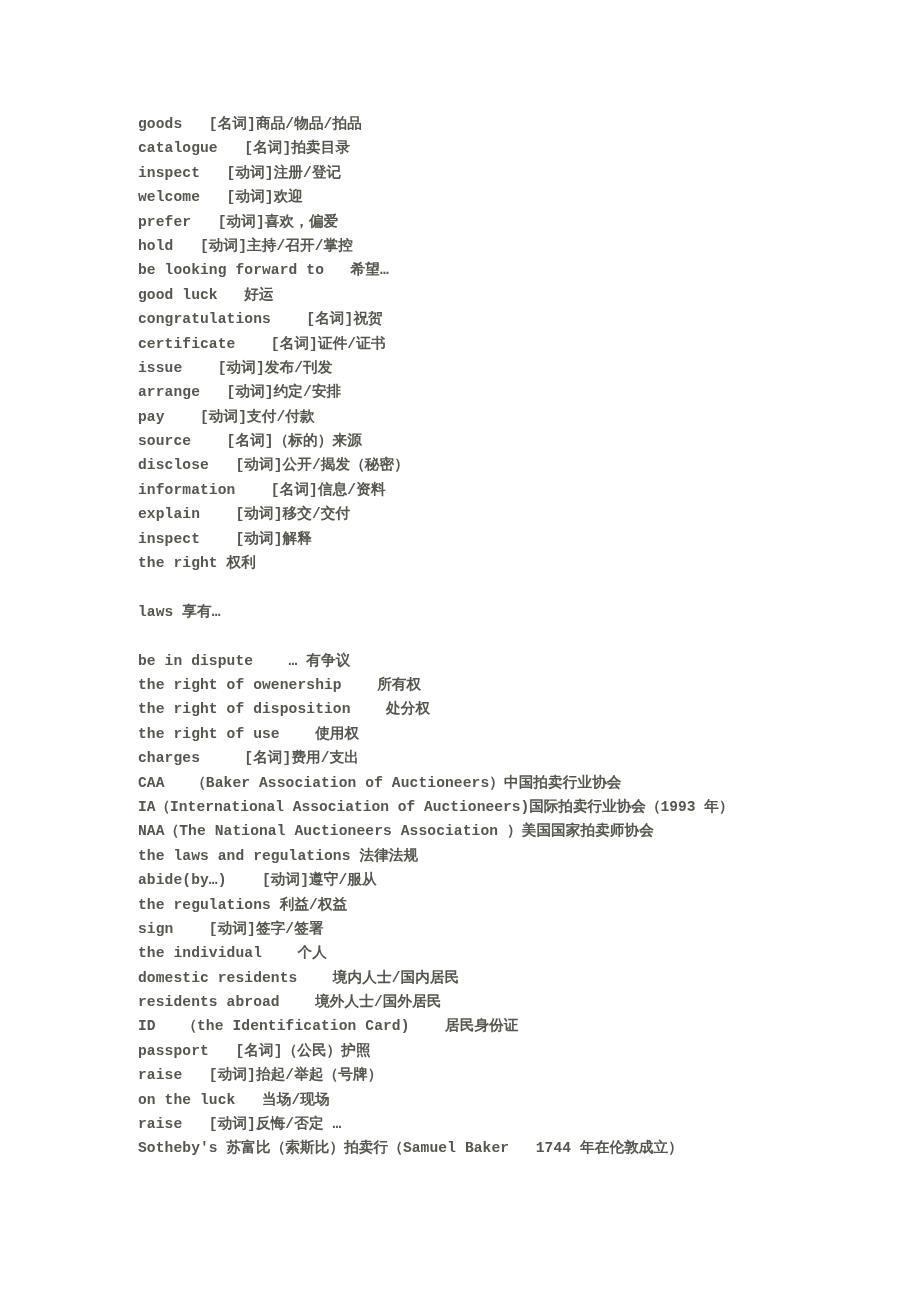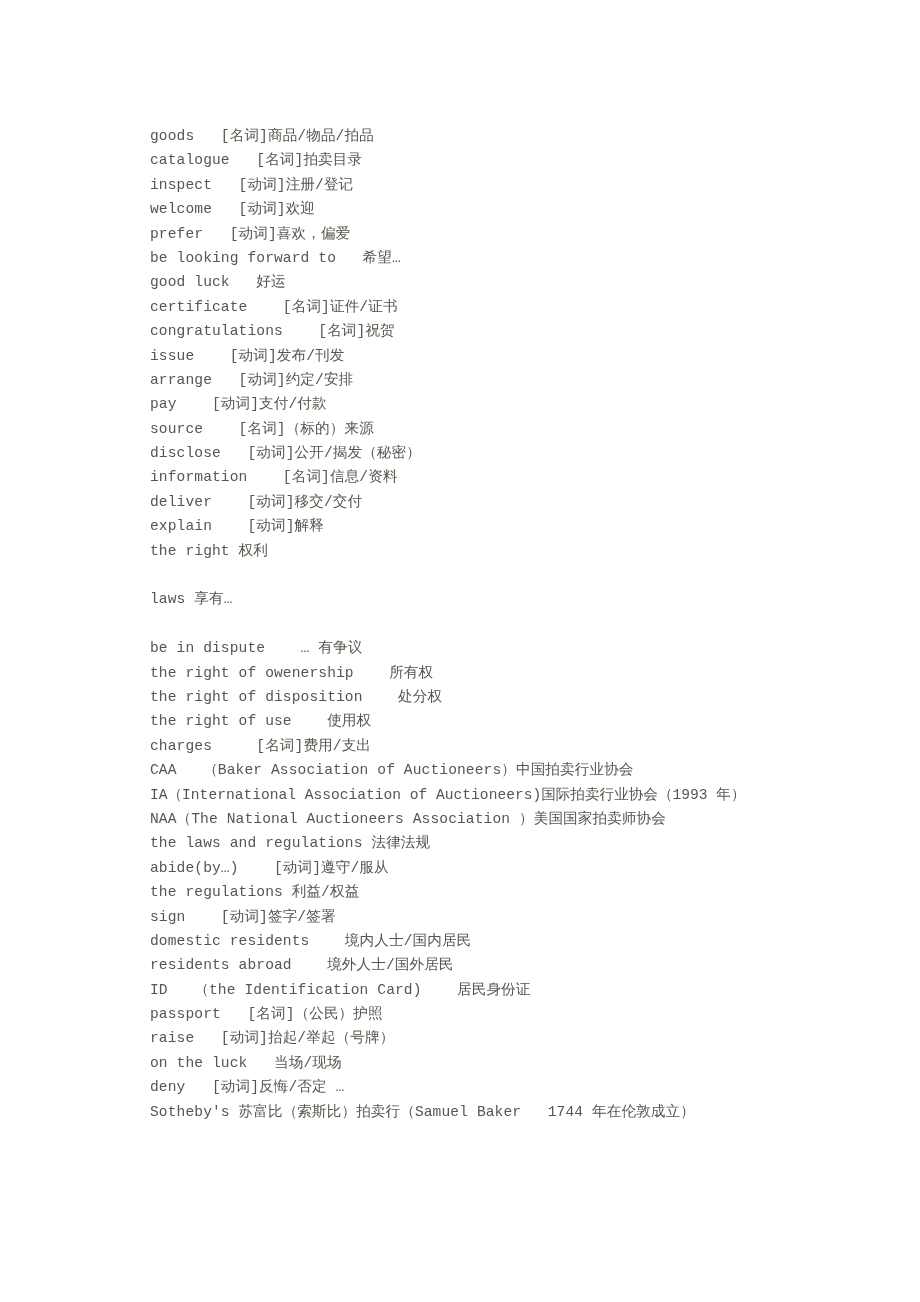--- a/index.html
+++ b/index.html
@@ -17,23 +17,24 @@
     position: relative;
     width: 920px;
     height: 1302px;
     background: #ffffff;
     box-sizing: border-box;
     padding-top: 112px;
     padding-left: 138px;
     padding-right: 40px;
   }
   .glossary {
-    margin: 12px;
+    margin: 0;
     padding: 0;
     list-style: none;
+    font-weight: bold;
   }
   .entry {
     font-size: 14.6px;
     line-height: 24.4px;
     height: 24.4px;
     color: #56564e;
     white-space: pre;
     letter-spacing: 0.1px;
     font-family: "Liberation Mono", "DejaVu Sans Mono", monospace;
   }
@@ -47,50 +48,52 @@
 </head>
 <body>
 
 <div id="page">
   <div class="glossary">
       <div class="entry">goods   [名词]商品/物品/拍品</div>
       <div class="entry">catalogue   [名词]拍卖目录</div>
       <div class="entry">inspect   [动词]注册/登记</div>
       <div class="entry">welcome   [动词]欢迎</div>
       <div class="entry">prefer   [动词]喜欢，偏爱</div>
+      <div class="entry">hold   [动词]主持/召开/掌控</div>
       <div class="entry">be looking forward to   希望…</div>
       <div class="entry">good luck   好运</div>
+      <div class="entry">congratulations    [名词]祝贺</div>
       <div class="entry">certificate    [名词]证件/证书</div>
-      <div class="entry">congratulations    [名词]祝贺</div>
       <div class="entry">issue    [动词]发布/刊发</div>
       <div class="entry">arrange   [动词]约定/安排</div>
       <div class="entry">pay    [动词]支付/付款</div>
       <div class="entry">source    [名词]（标的）来源</div>
       <div class="entry">disclose   [动词]公开/揭发（秘密）</div>
       <div class="entry">information    [名词]信息/资料</div>
-      <div class="entry">deliver    [动词]移交/交付</div>
-      <div class="entry">explain    [动词]解释</div>
+      <div class="entry">explain    [动词]移交/交付</div>
+      <div class="entry">inspect    [动词]解释</div>
       <div class="entry">the right 权利</div>
       <div class="entry blank"></div>
       <div class="entry">laws 享有…</div>
       <div class="entry blank"></div>
       <div class="entry">be in dispute    … 有争议</div>
       <div class="entry">the right of owenership    所有权</div>
       <div class="entry">the right of disposition    处分权</div>
       <div class="entry">the right of use    使用权</div>
       <div class="entry">charges     [名词]费用/支出</div>
       <div class="entry">CAA   （Baker Association of Auctioneers）中国拍卖行业协会</div>
       <div class="entry wide">IA（International Association of Auctioneers)国际拍卖行业协会（1993 年）</div>
       <div class="entry">NAA（The National Auctioneers Association ）美国国家拍卖师协会</div>
       <div class="entry">the laws and regulations 法律法规</div>
       <div class="entry">abide(by…)    [动词]遵守/服从</div>
       <div class="entry">the regulations 利益/权益</div>
       <div class="entry">sign    [动词]签字/签署</div>
+      <div class="entry">the individual    个人</div>
       <div class="entry">domestic residents    境内人士/国内居民</div>
       <div class="entry">residents abroad    境外人士/国外居民</div>
       <div class="entry">ID   （the Identification Card)    居民身份证</div>
       <div class="entry">passport   [名词]（公民）护照</div>
       <div class="entry">raise   [动词]抬起/举起（号牌）</div>
       <div class="entry">on the luck   当场/现场</div>
-      <div class="entry">deny   [动词]反悔/否定 …</div>
+      <div class="entry">raise   [动词]反悔/否定 …</div>
       <div class="entry">Sotheby's 苏富比（索斯比）拍卖行（Samuel Baker   1744 年在伦敦成立）</div>
     </div>
 </div>
 
 </body></html>

